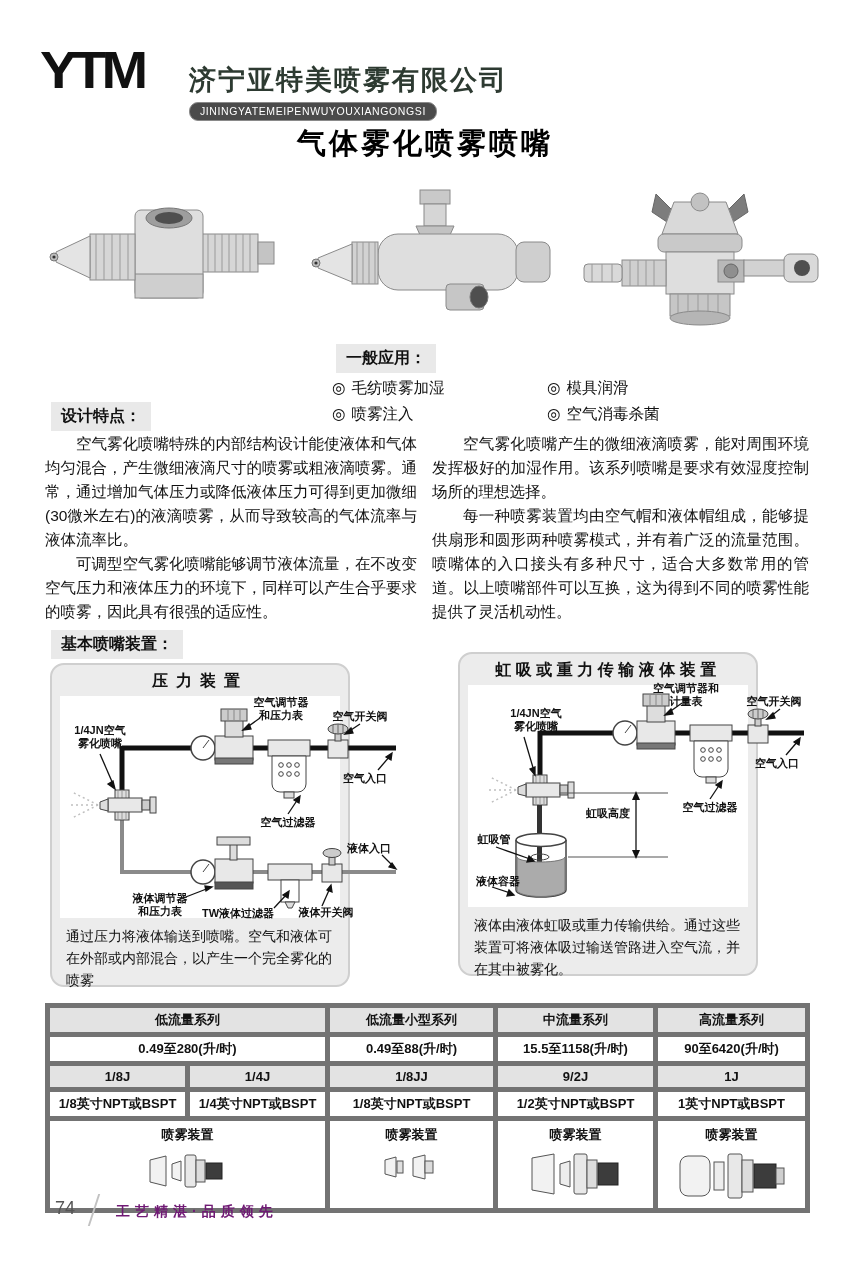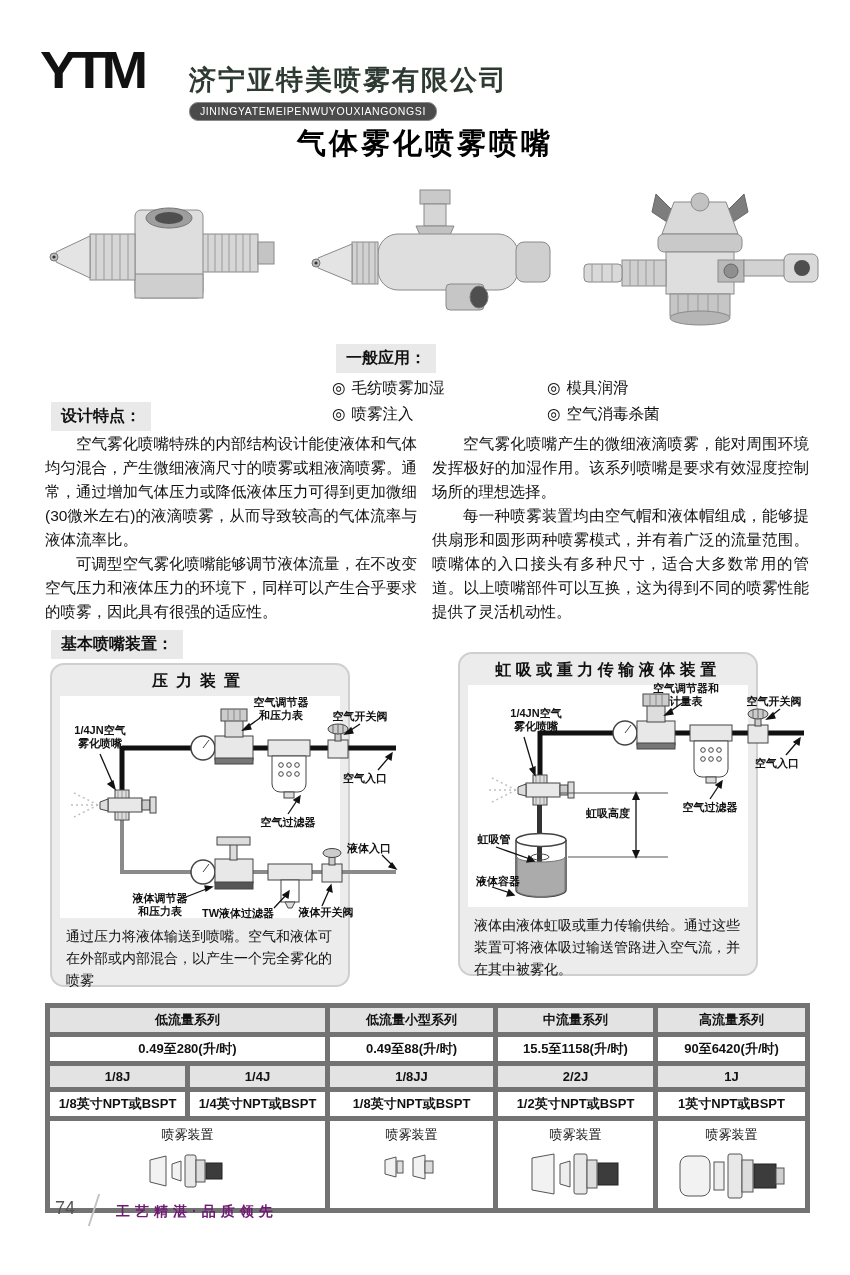--- a/index.html
+++ b/index.html
@@ -35,21 +35,21 @@
   .diagram{position:relative;margin:0 8px;height:222px;background:#fff;}
   .dlabel{position:absolute;font-size:11px;font-weight:bold;color:#111;white-space:pre-line;line-height:13px;text-align:center;}
   .abox-caption{font-size:14px;line-height:22px;color:#111;padding:7px 14px 0;}
 
   
   .series-table{position:absolute;left:45px;top:1003px;width:760px;border-collapse:collapse;table-layout:fixed;}
   .series-table td{border:5px solid #737373;text-align:center;font-size:13px;font-weight:bold;color:#111;padding:3px 2px;}
   .series-table tr.gray td{background:#e3e3e3;}
   .series-table{border-top:2px solid #222;border-bottom:2px solid #222;}
   .asm-cell{vertical-align:top;}
-  .asm-label{font-size:13px;font-weight:normal;padding-top:2px;}
+  .asm-label{font-size:13px;font-weight:bold;padding-top:2px;}
   .asm-img{margin-top:6px;}
 
   
   .page-num{position:absolute;left:55px;top:1198px;font-size:18px;color:#555;}
   .footer-slash{position:absolute;left:93px;top:1194px;width:2px;height:32px;background:#c2c2c2;transform:skewX(-18deg);}
   .slogan{position:absolute;left:116px;top:1203px;font-size:14px;font-weight:bold;letter-spacing:5px;color:#701a75;}
 </style>
 </head>
 <body>
 
@@ -382,21 +382,21 @@
     <tr>
       <td colspan="2">0.49至280(升/时)</td>
       <td>0.49至88(升/时)</td>
       <td>15.5至1158(升/时)</td>
       <td>90至6420(升/时)</td>
     </tr>
     <tr class="gray">
       <td>1/8J</td>
       <td>1/4J</td>
       <td>1/8JJ</td>
-      <td>2/2J</td>
+      <td>9/2J</td>
       <td>1J</td>
     </tr>
     <tr>
       <td>1/8英寸NPT或BSPT</td>
       <td>1/4英寸NPT或BSPT</td>
       <td>1/8英寸NPT或BSPT</td>
       <td>1/2英寸NPT或BSPT</td>
       <td>1英寸NPT或BSPT</td>
     </tr>
     <tr style="height:78px">

